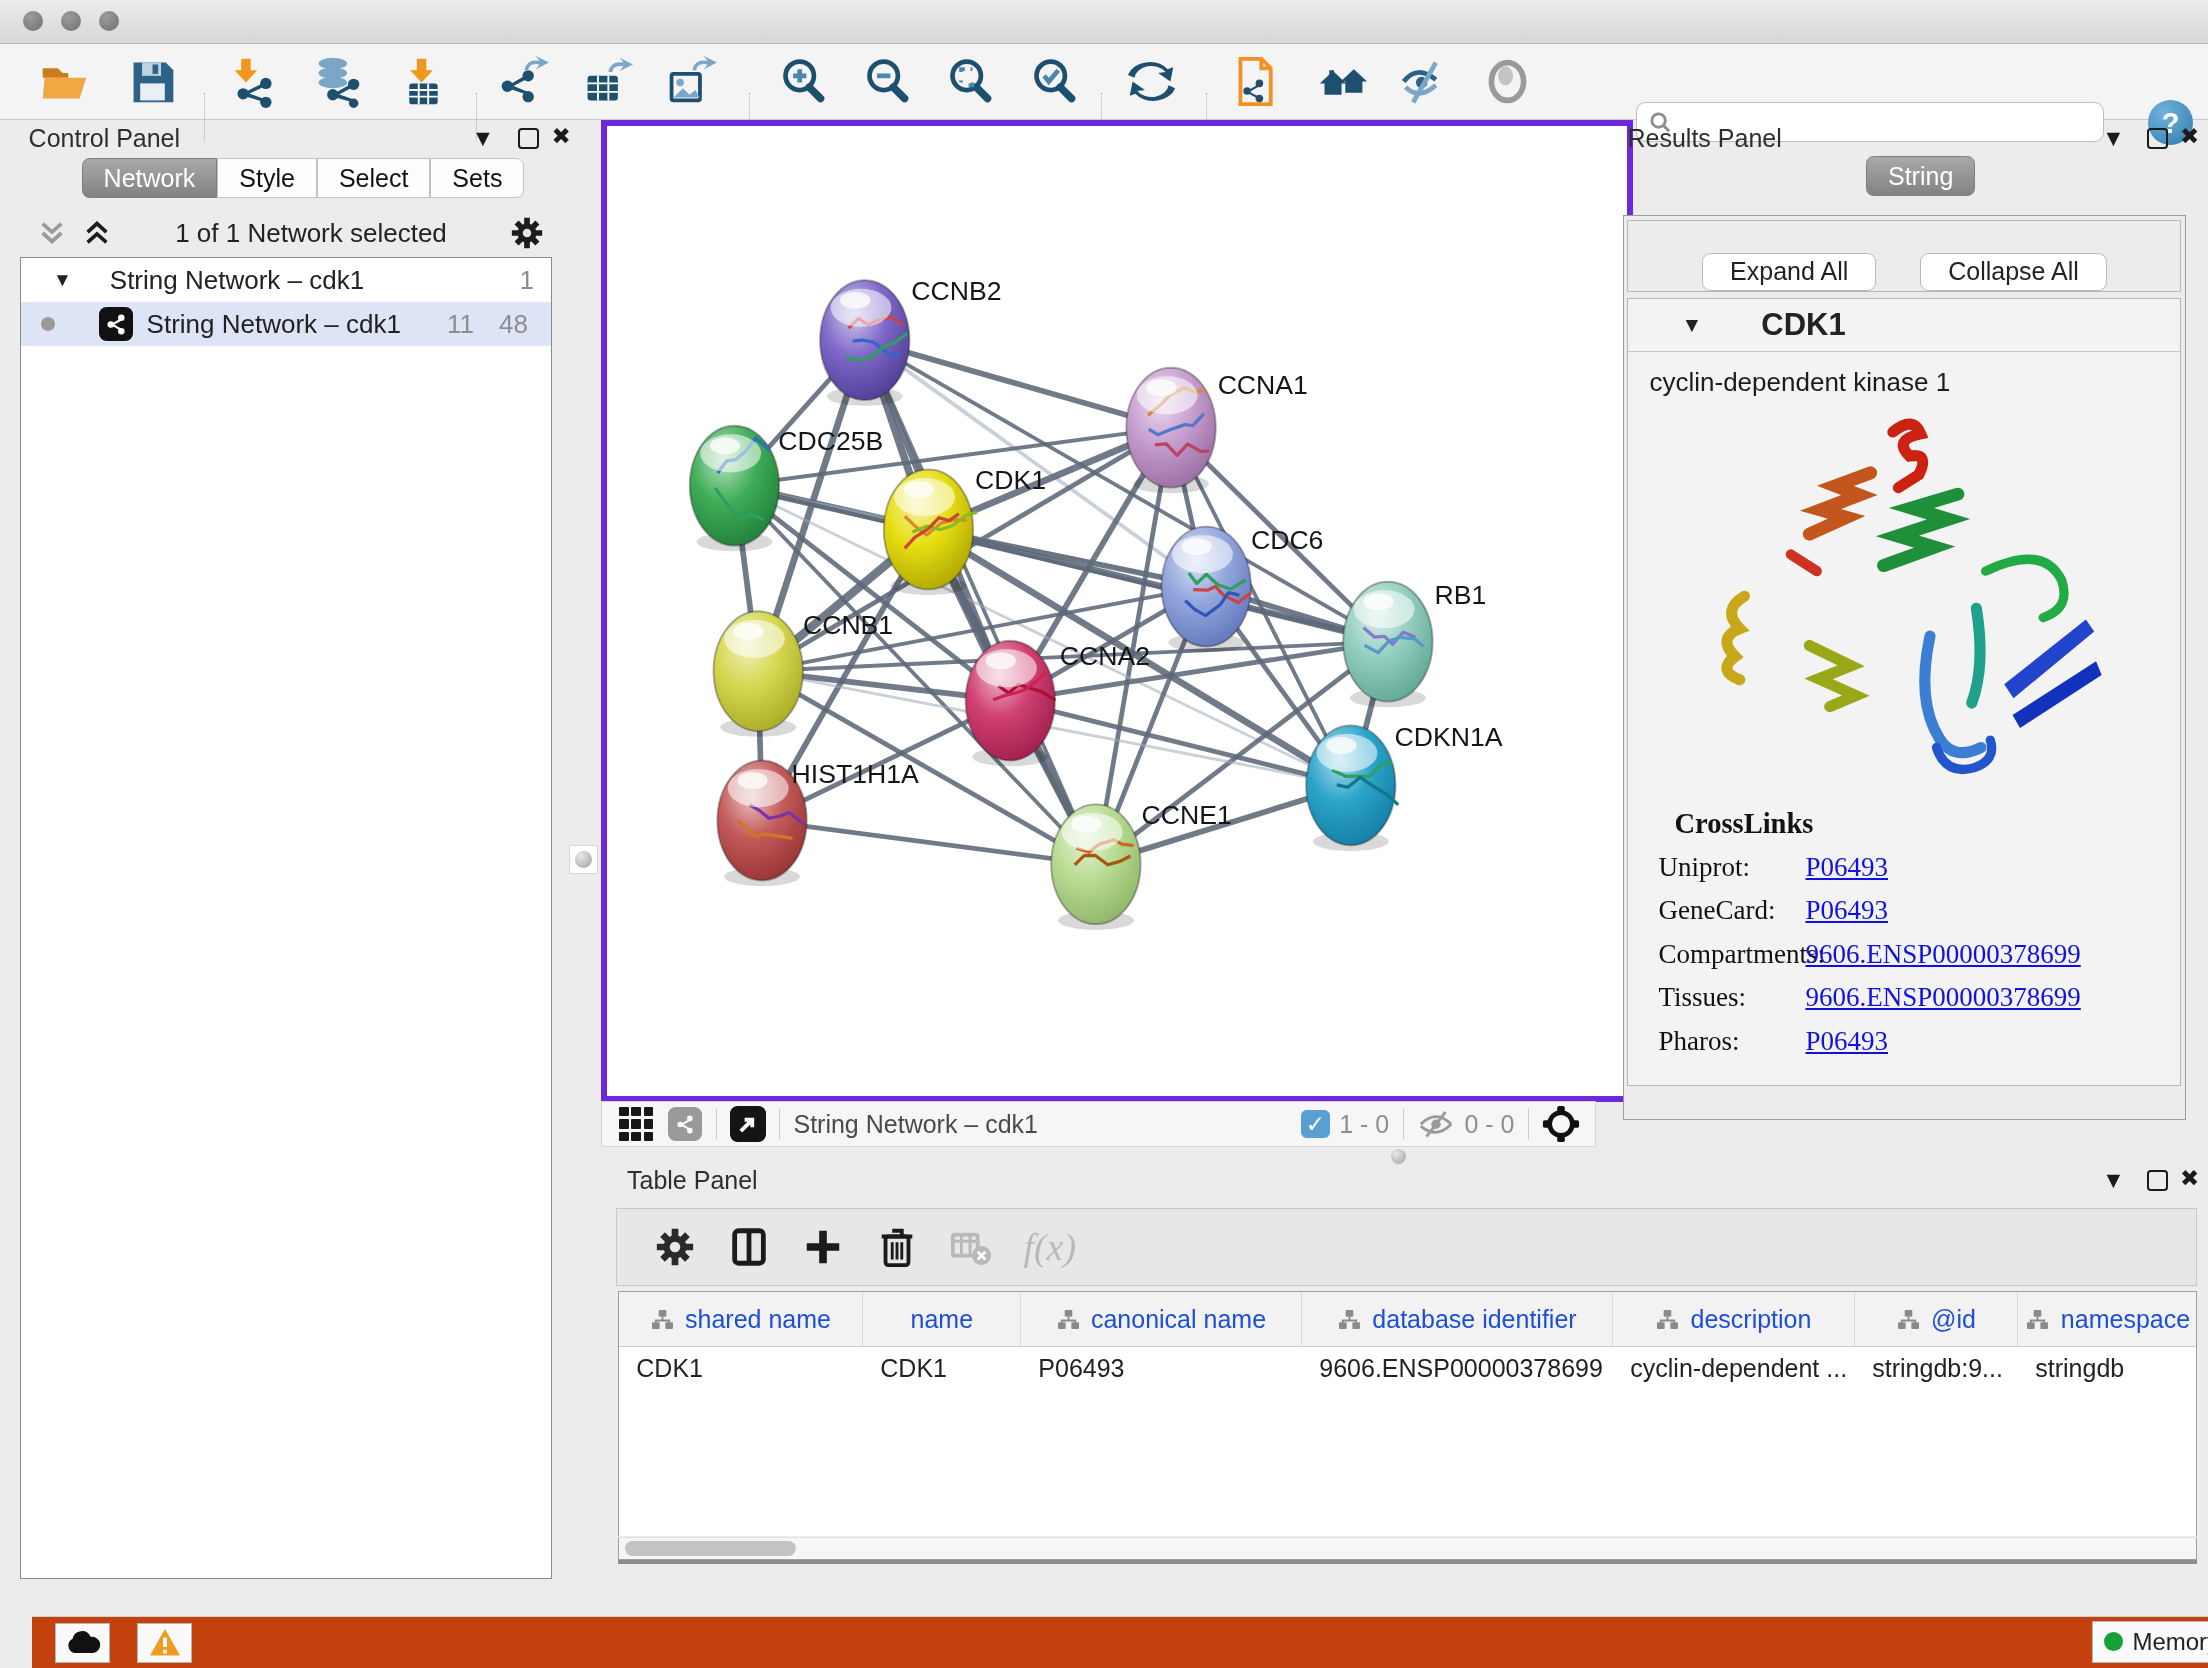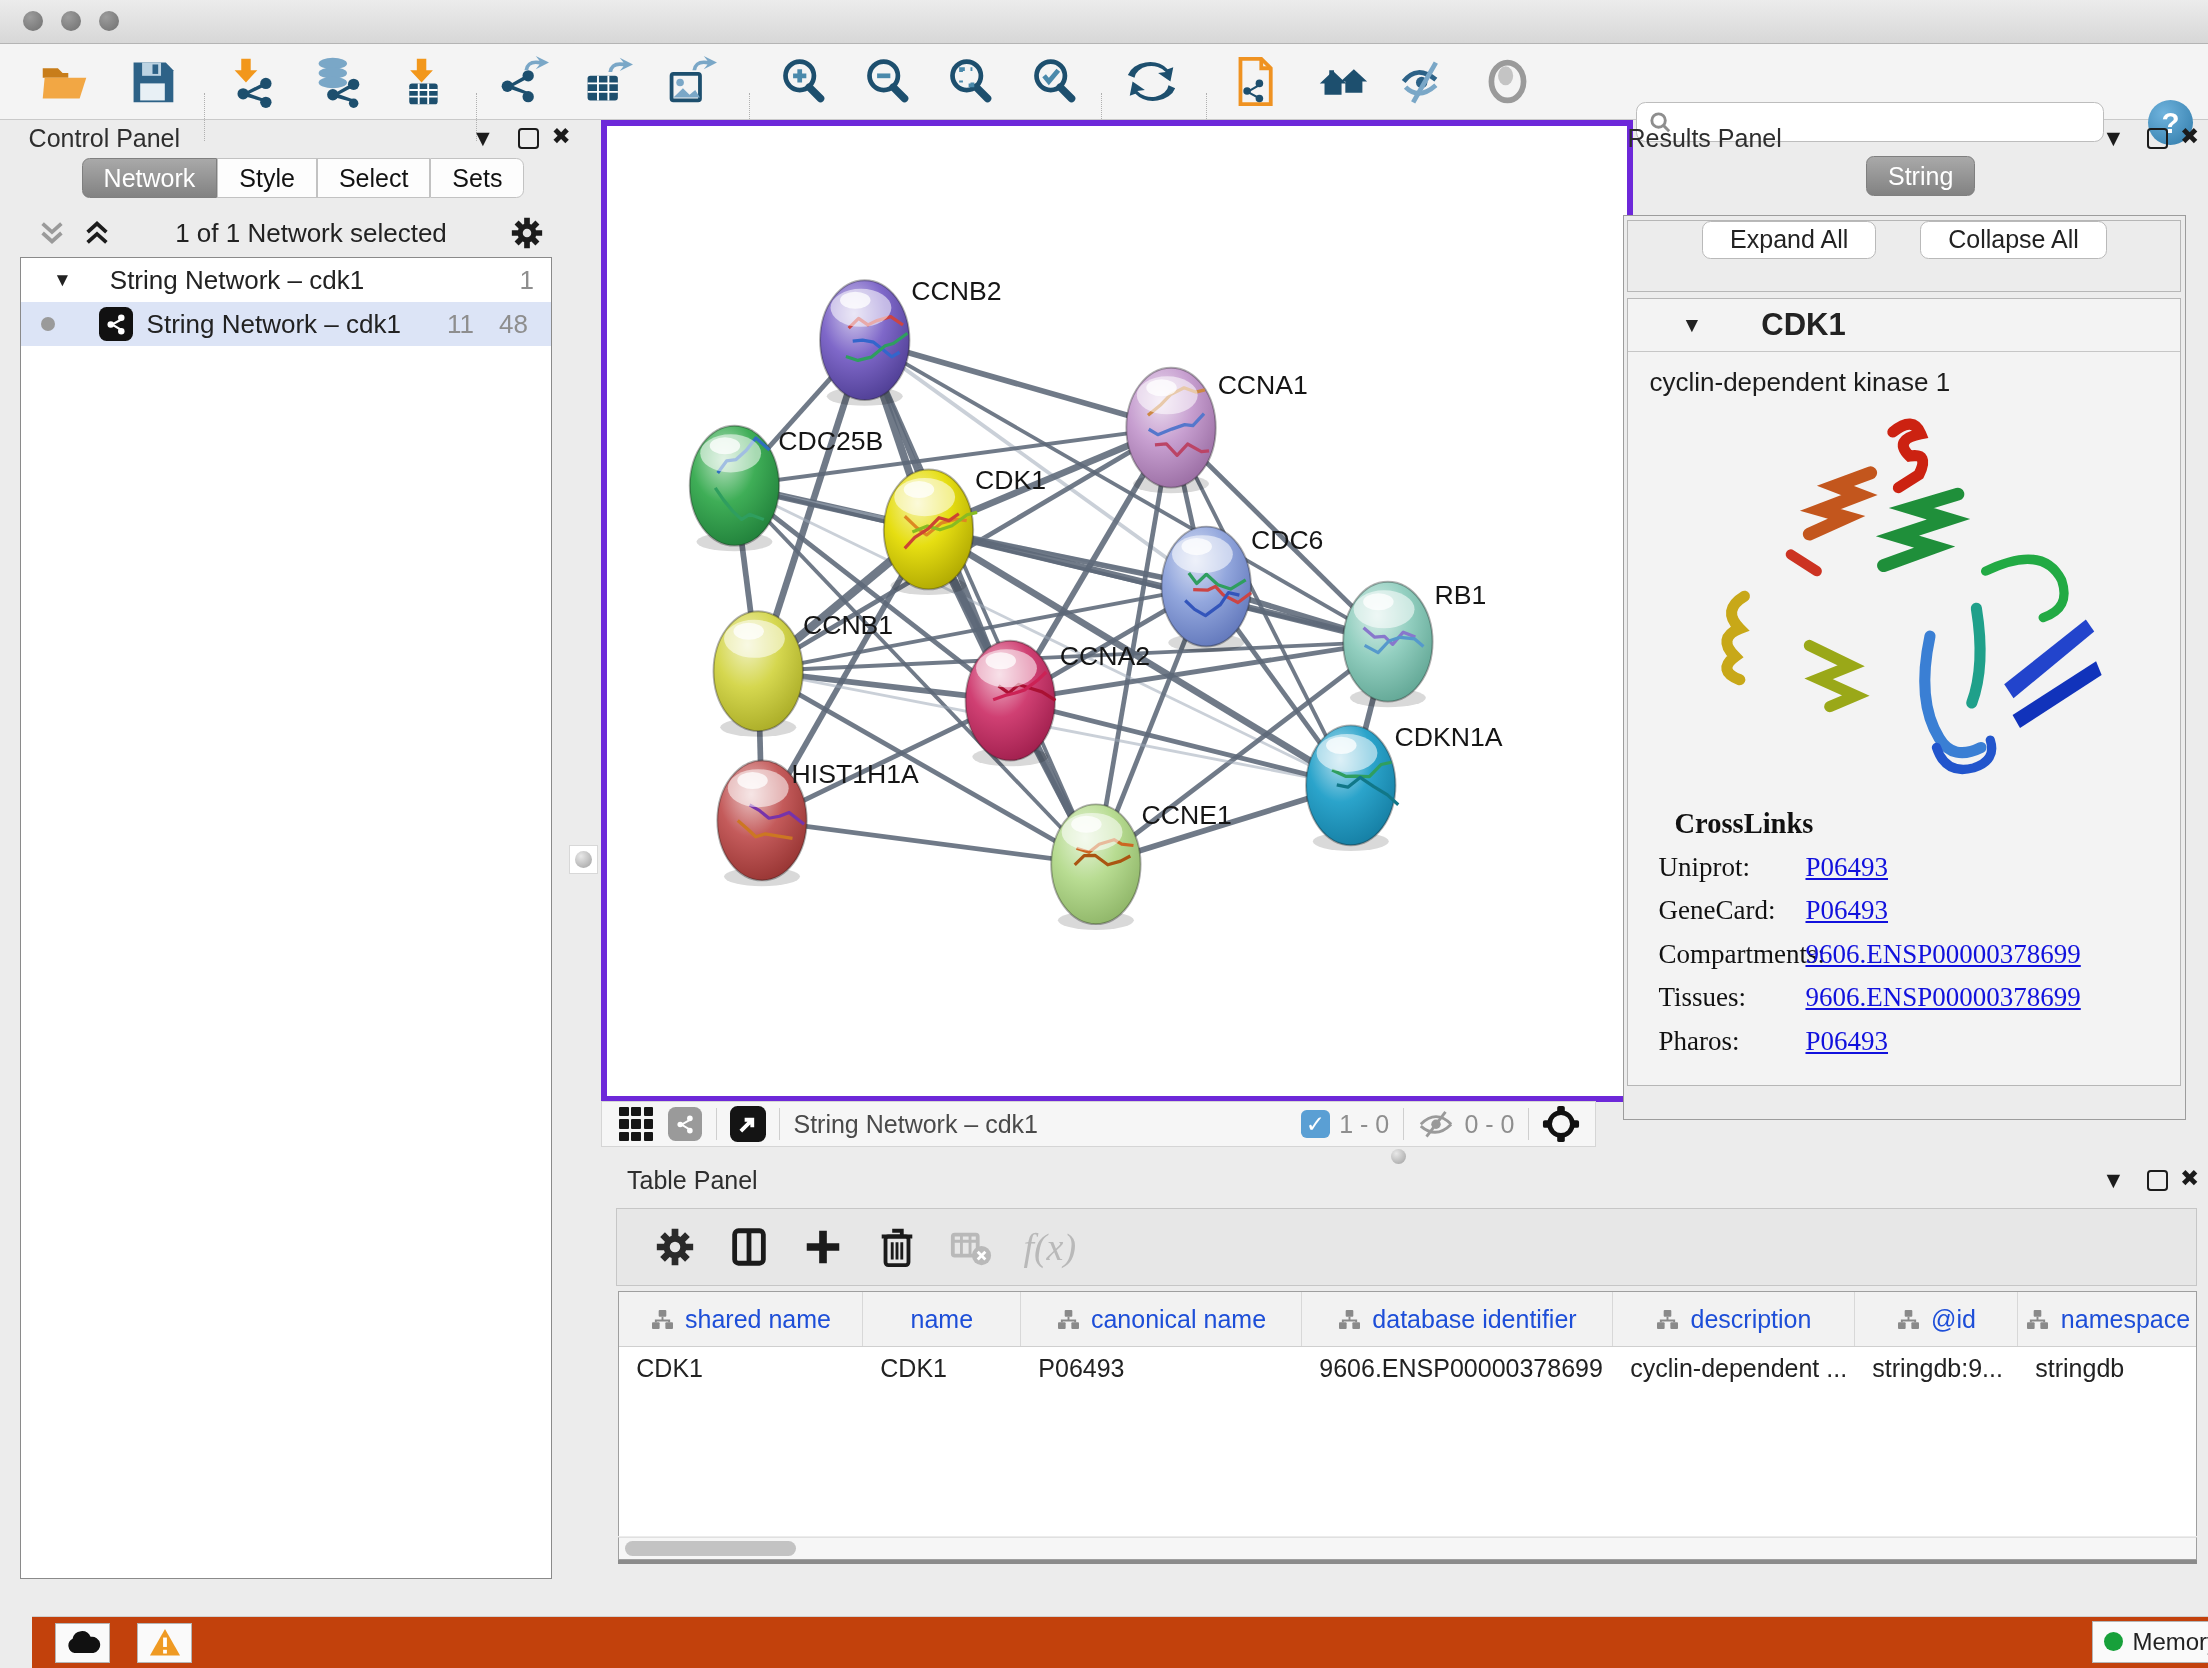--- a/index.html
+++ b/index.html
@@ -78,21 +78,21 @@
   .cbx{width:28.5px;height:28.5px;border-radius:5.7px;background:#5a9fd4;color:#fff;
     font-size:23px;display:flex;align-items:center;justify-content:center;}
   .dimtxt{color:#8e8e8e;margin-left:9.5px;}
 
   
   #results-panel{left:1617px;top:120px;width:592px;height:1042px;}
   #rp-tab{left:249px;top:36px;}
   #rp-outer{left:5.7px;top:95px;width:563px;height:905px;background:#ececec;
     border:1px solid #9c9c9c;}
   #rp-btnrow{left:3.8px;top:3.8px;width:554px;height:72px;border:1px solid #b6b6b6;
-    display:flex;align-items:flex-start;justify-content:center;gap:44px;}
+    display:flex;align-items:flex-end;justify-content:center;gap:44px;}
   .rp-btn{height:38px;padding:0 27px;background:#fff;border:1px solid #b9b9b9;
     border-radius:8.6px;font-size:25px;display:flex;align-items:center;cursor:pointer;}
   #cdk1-box{left:3.8px;top:82px;width:554px;height:788px;background:#f3f3f3;border:1px solid #b6b6b6;}
   #cdk1-head{height:53px;border-bottom:1px solid #c6c6c6;display:flex;align-items:center;}
   #cdk1-title{font-size:31px;font-weight:bold;margin-left:59px;}
   #cdk1-desc{margin:15px 0 0 21px;font-size:26px;color:#1c1c1c;}
   #crosslinks{font-family:"Liberation Serif",serif;font-size:27px;color:#111;}
   #crosslinks .clh{font-weight:bold;font-size:28.5px;margin-left:16px;}
   .clrow{display:flex;margin-top:12.4px;}
   .cll{width:147px;}

